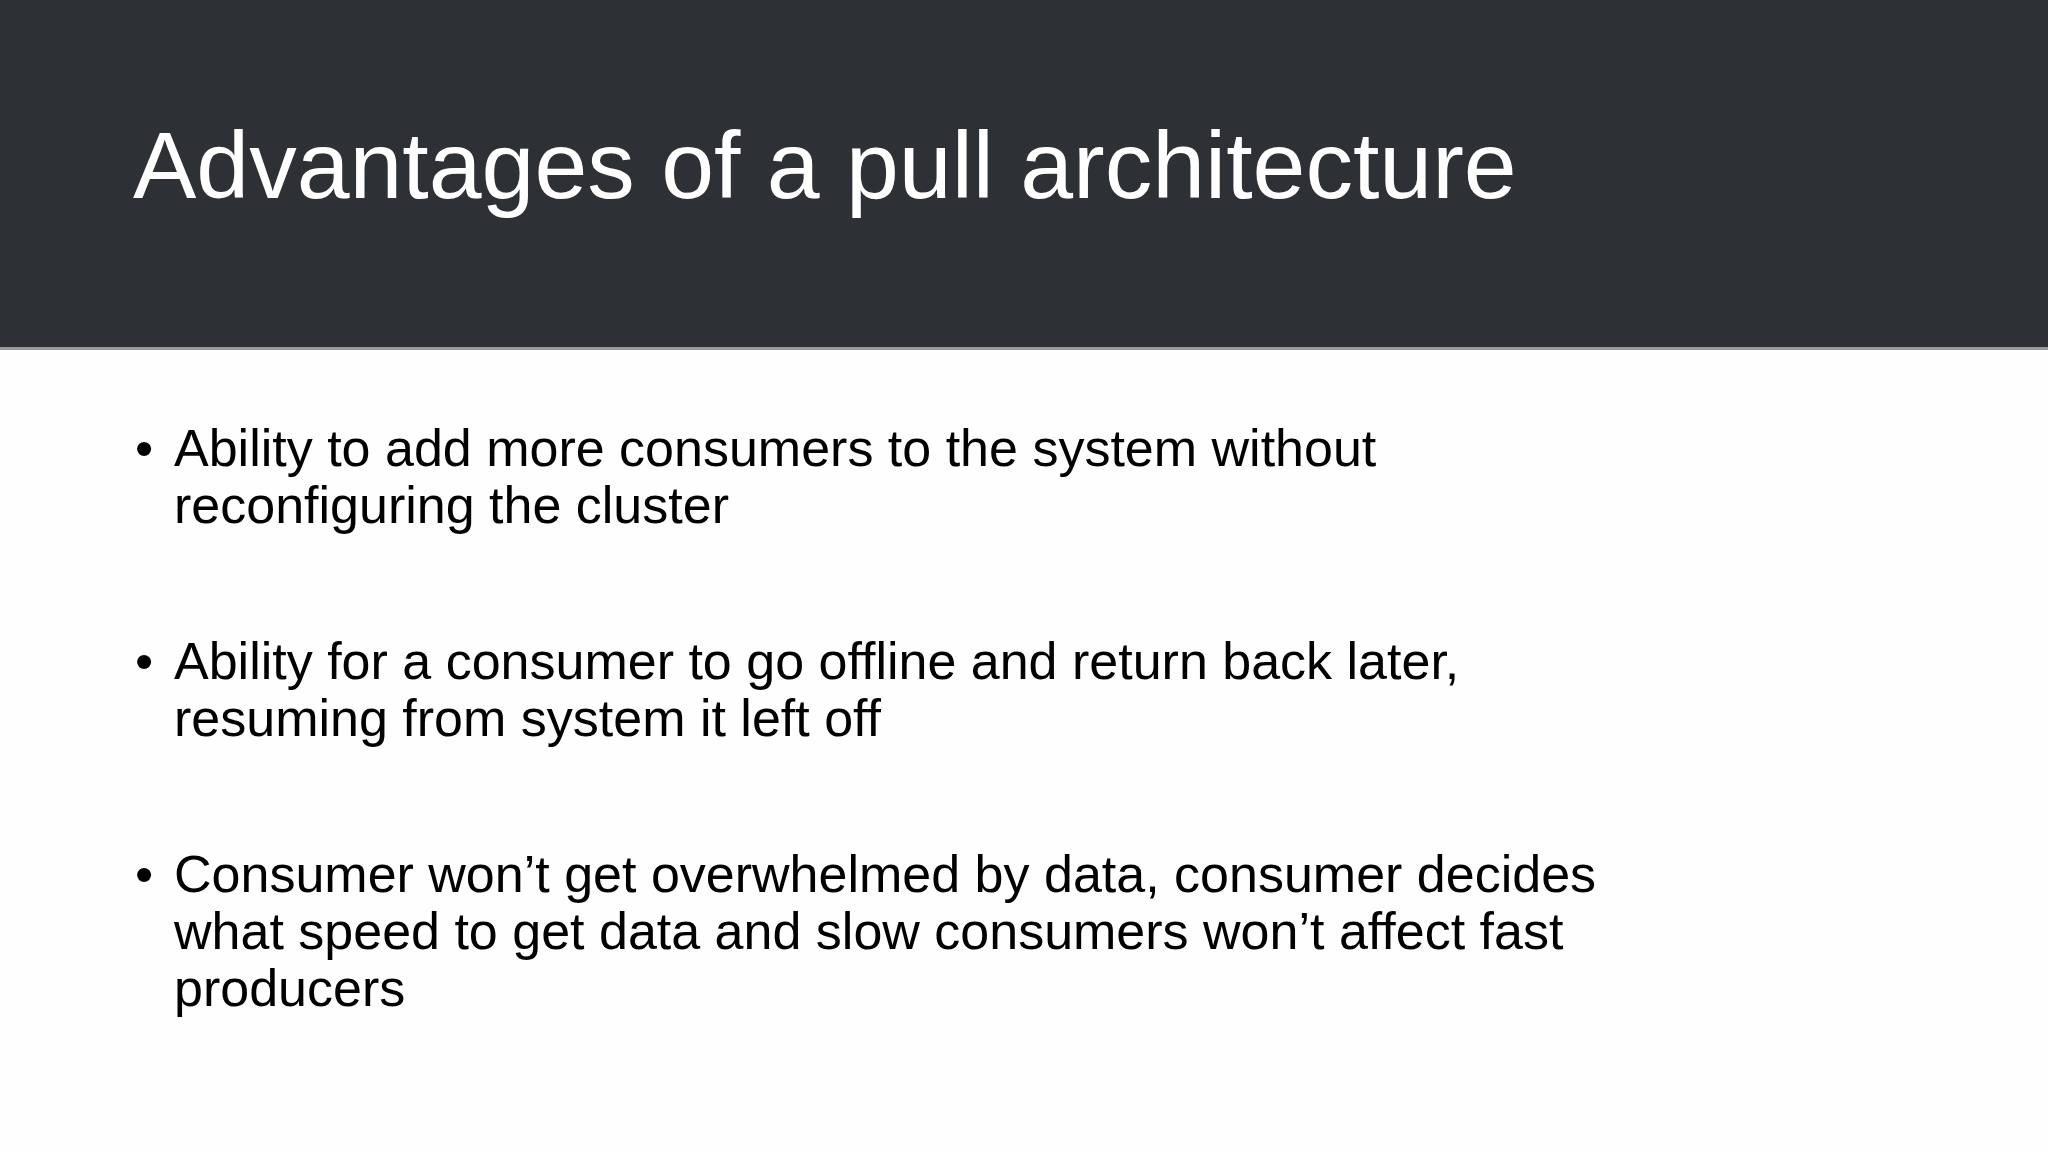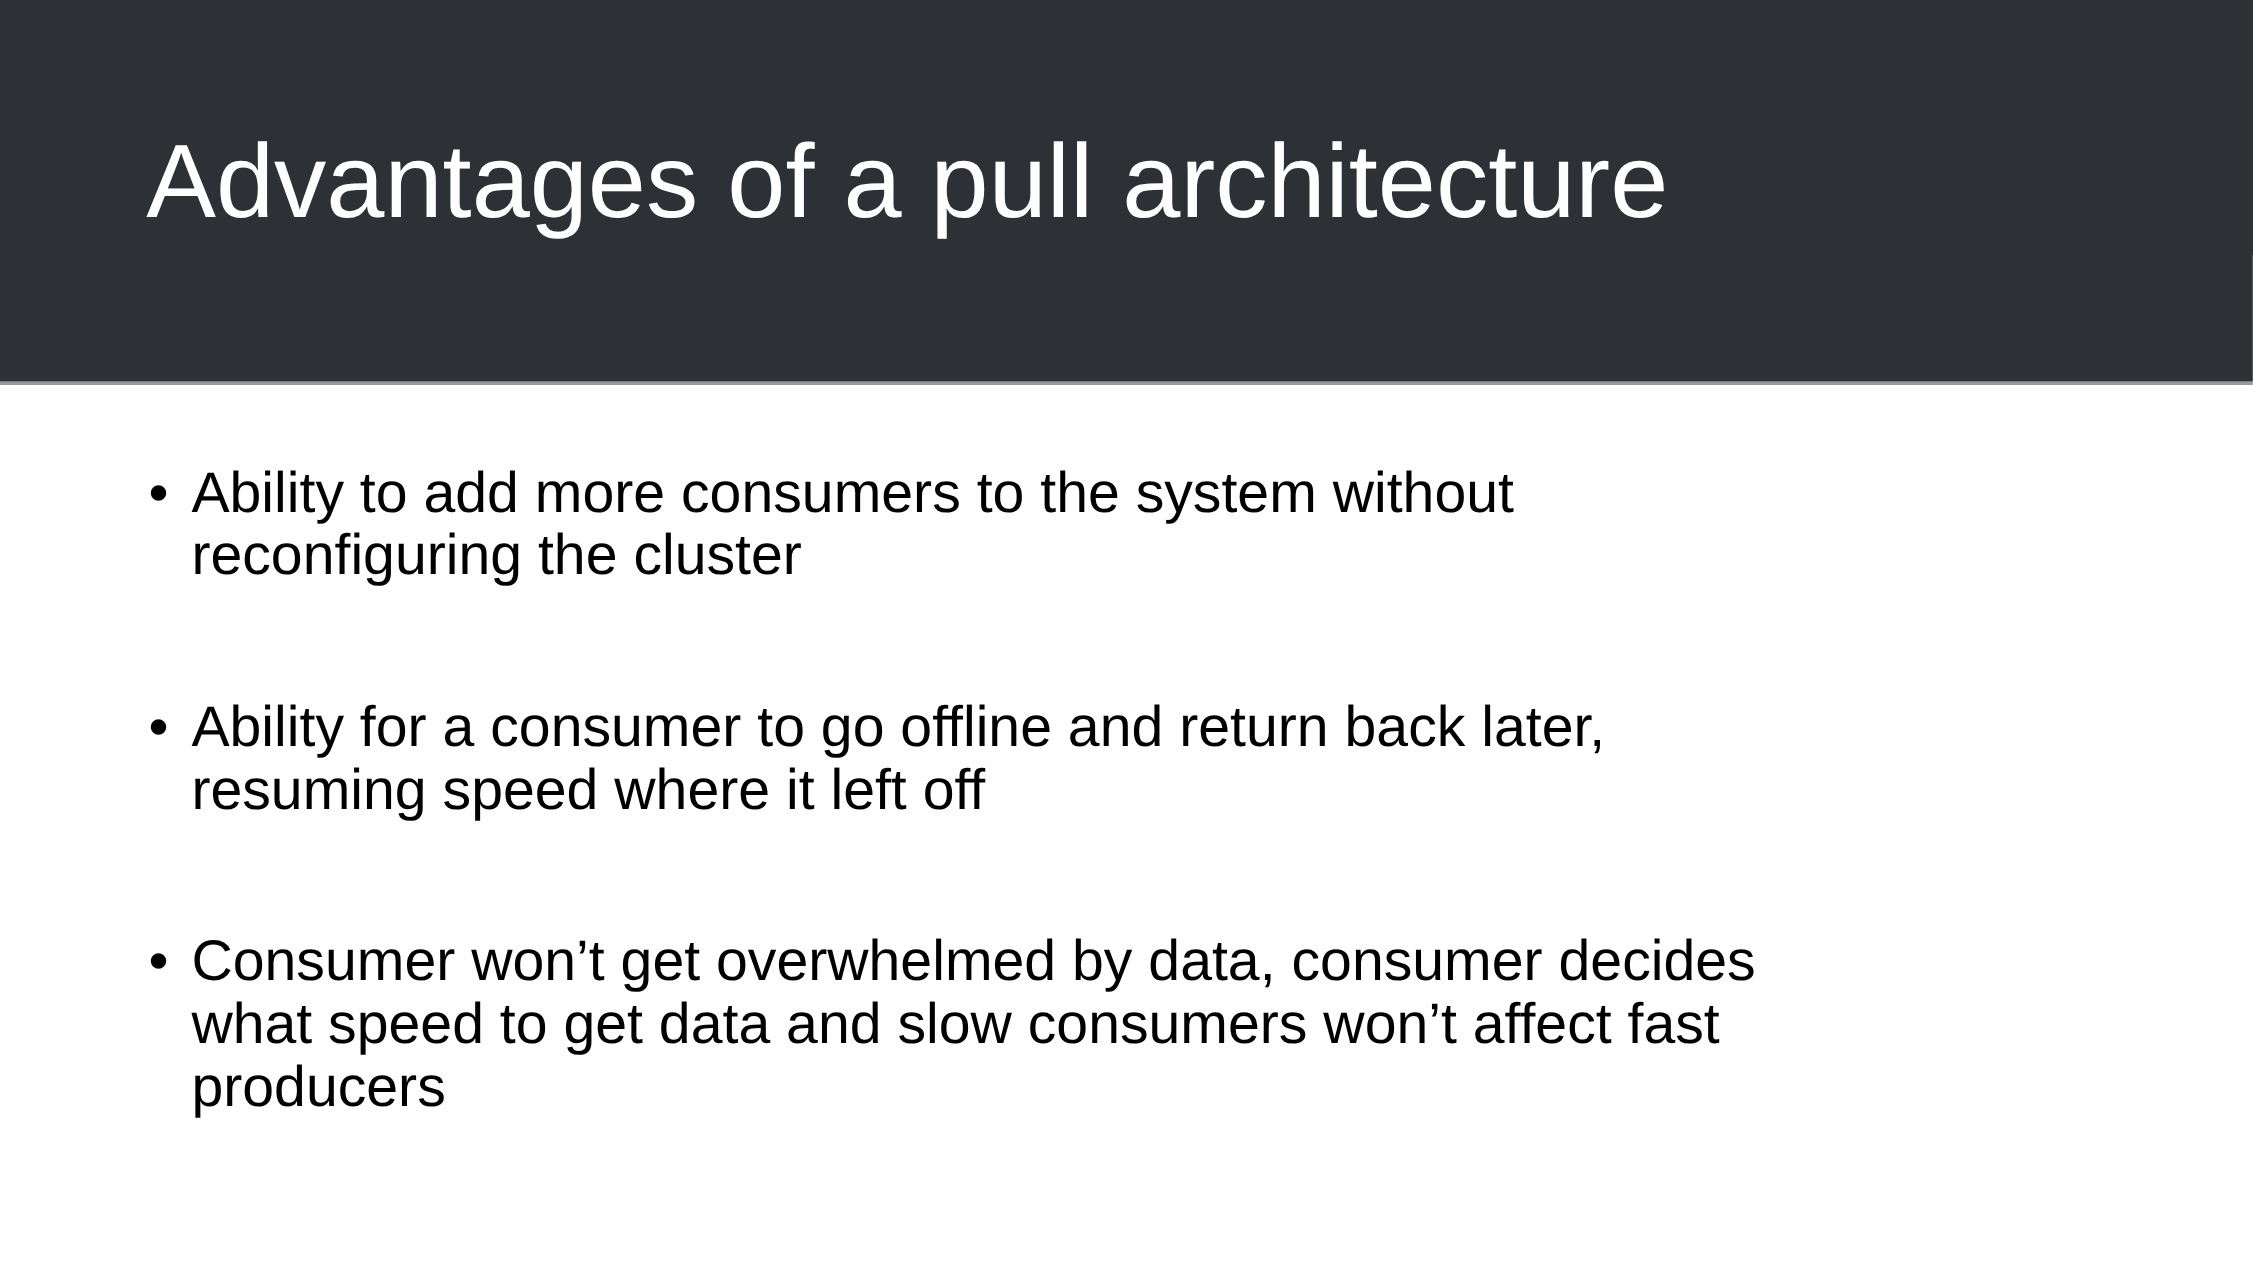--- a/index.html
+++ b/index.html
@@ -96,21 +96,21 @@
 
     <li class="bullet-item">
       <span class="bullet-marker">•</span>
       <span class="bullet-text">Ability to add more consumers to the system without
 reconfiguring the cluster</span>
     </li>
 
     <li class="bullet-item">
       <span class="bullet-marker">•</span>
       <span class="bullet-text">Ability for a consumer to go offline and return back later,
-resuming speed where it left off</span>
+resuming from system it left off</span>
     </li>
 
     <li class="bullet-item">
       <span class="bullet-marker">•</span>
       <span class="bullet-text">Consumer won’t get overwhelmed by data, consumer decides
 what speed to get data and slow consumers won’t affect fast
 producers</span>
     </li>
 
   </ul>

